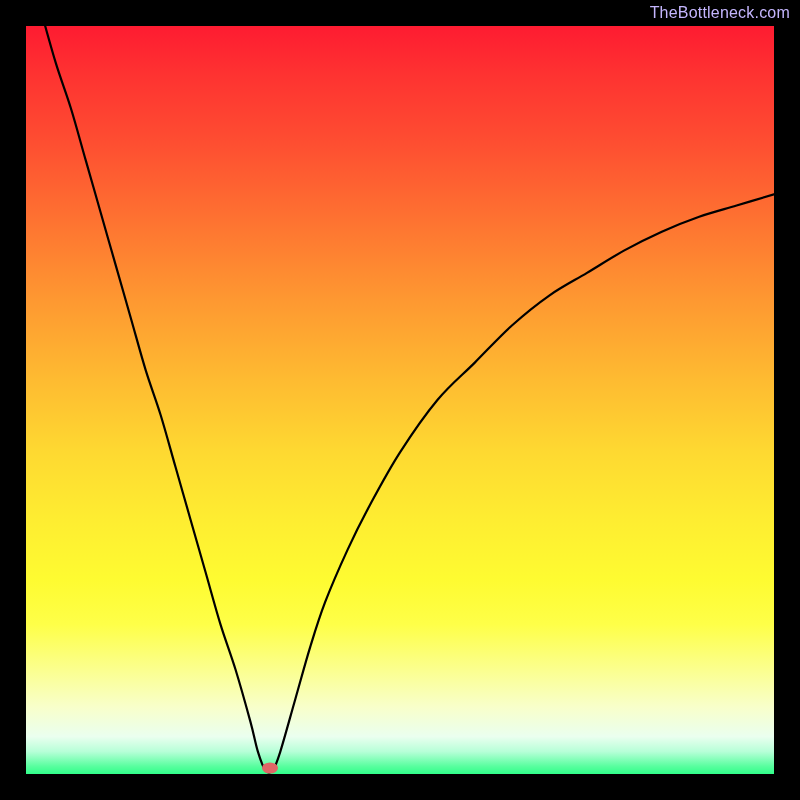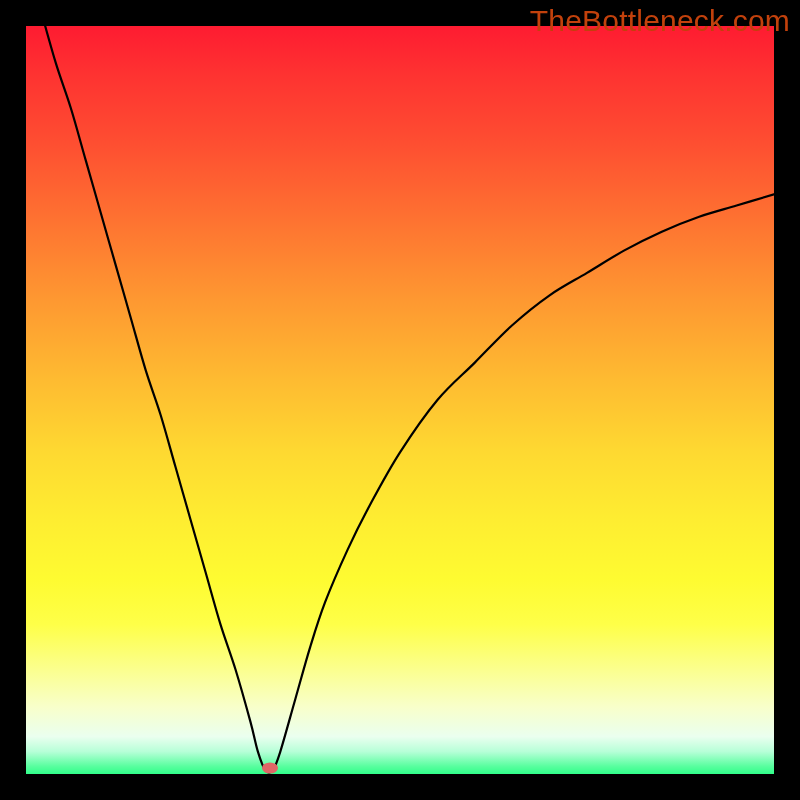--- a/index.html
+++ b/index.html
@@ -57,22 +57,22 @@
     width: 16px;
     height: 11px;
     background: #e06666;
     border-radius: 50%;
     transform: translate(-50%, -50%);
   }
   .watermark {
     position: absolute;
     top: 4px;
     right: 10px;
-    color: #c2410c;
-    font-size: 30px;
+    color: #c4b5fd;
+    font-size: 16px;
     font-family: Arial, sans-serif;
     letter-spacing: 0.2px;
   }
 </style>
 </head>
 <body>
 
 <div class="chart-container">
   <div class="plot-bg"></div>
   <svg class="curve-layer" viewBox="0 0 748 748" preserveAspectRatio="none">

